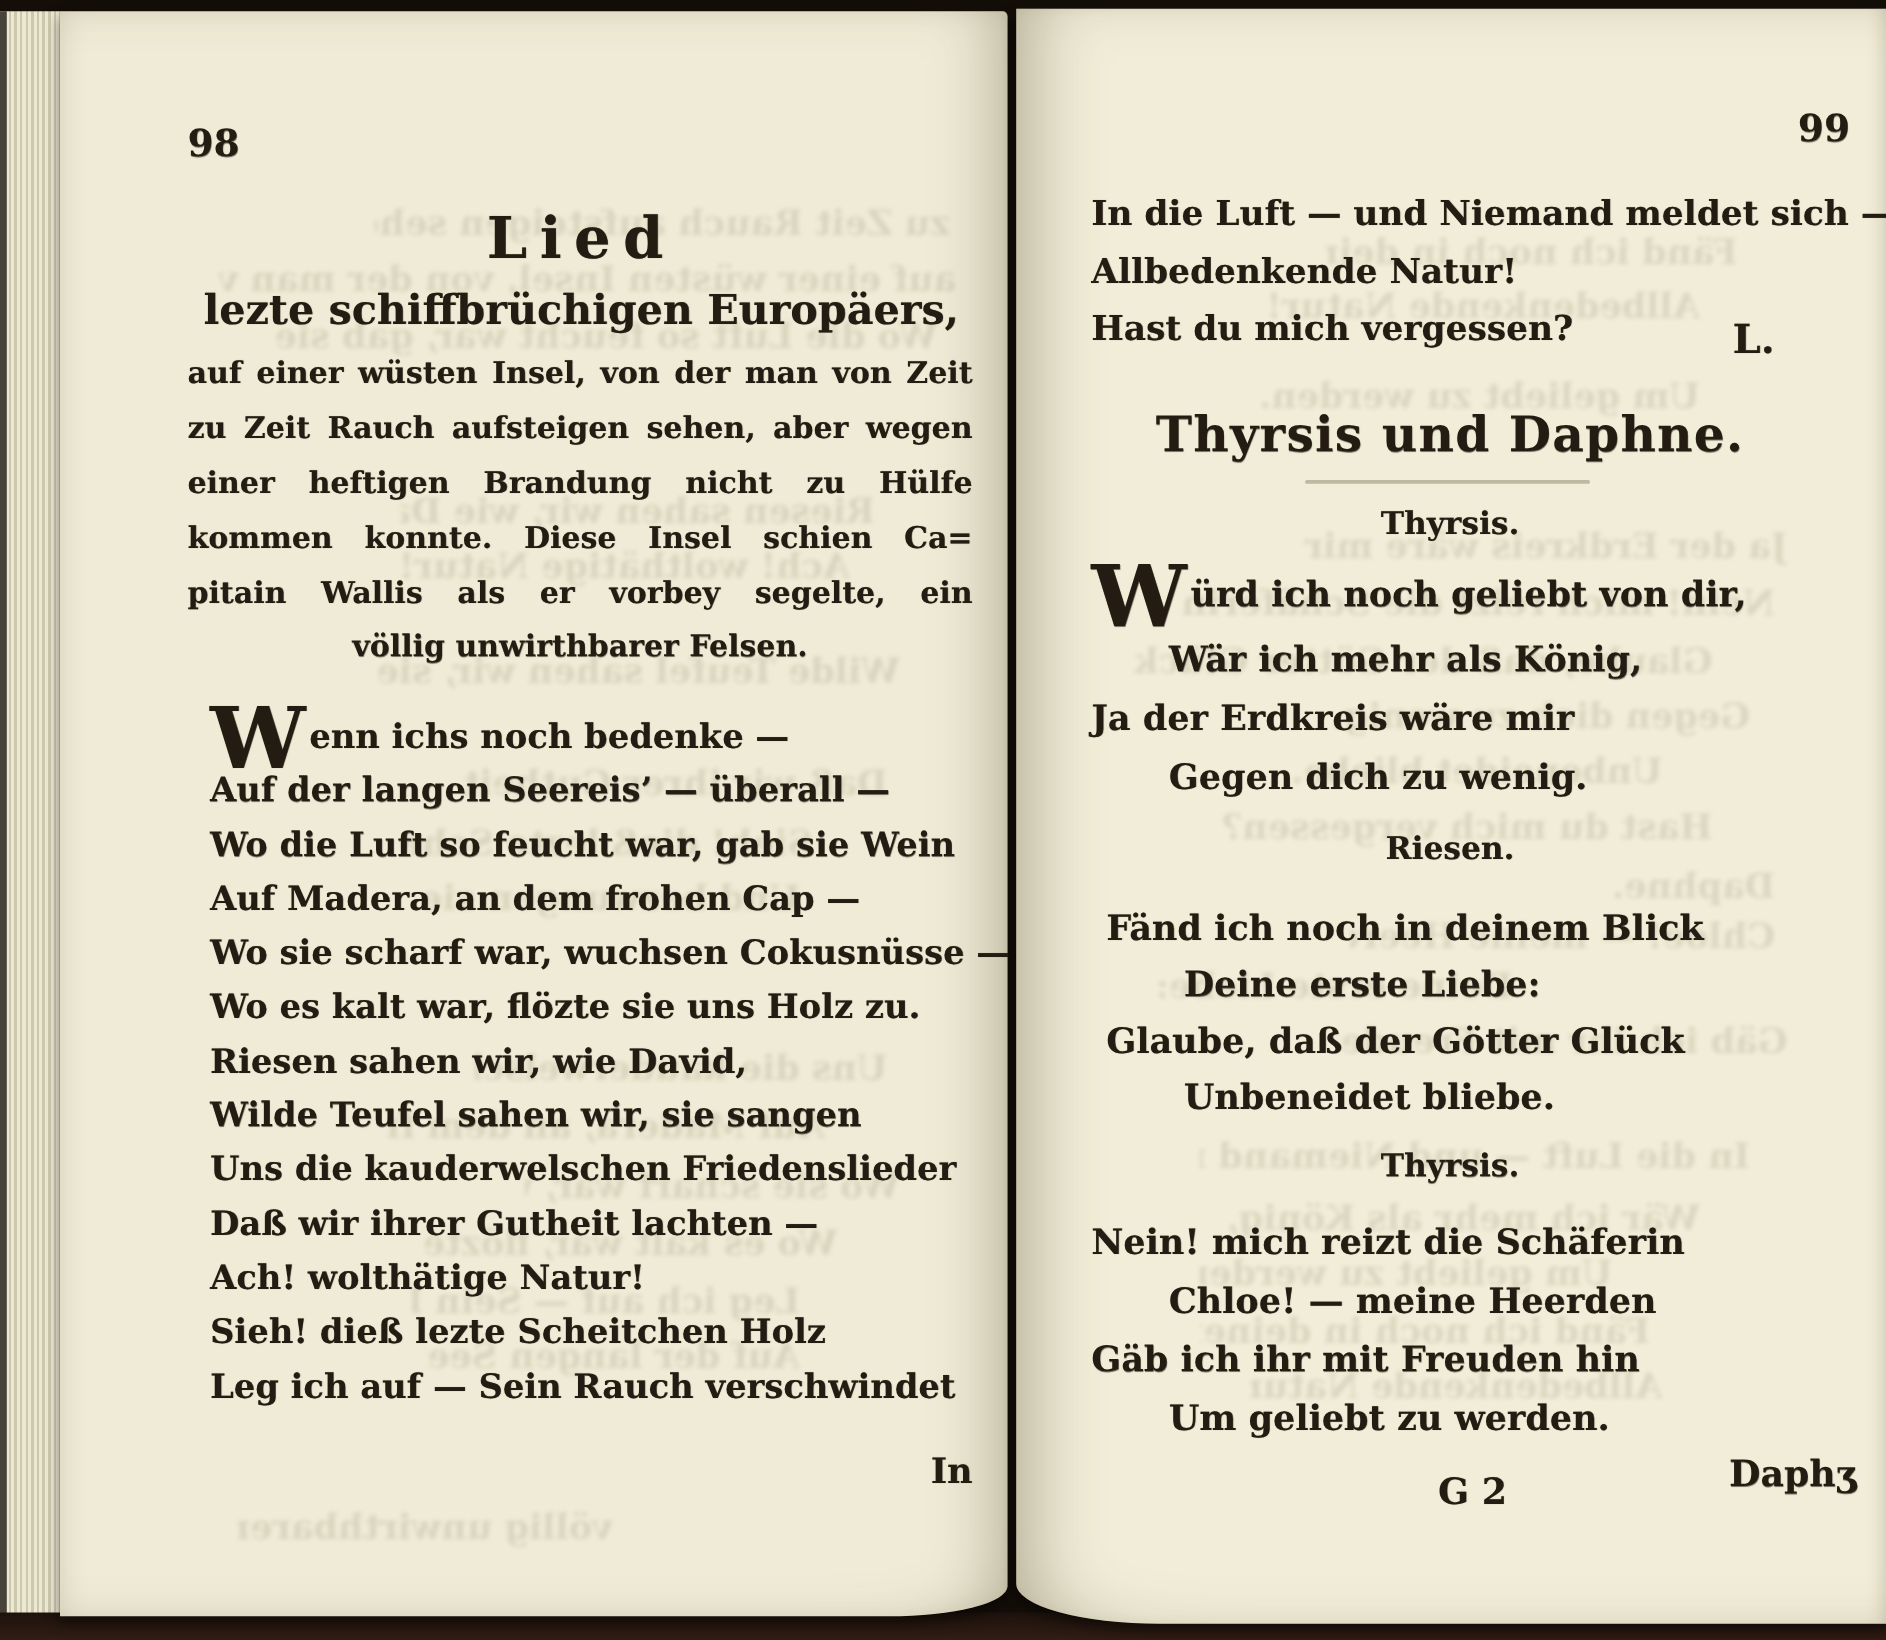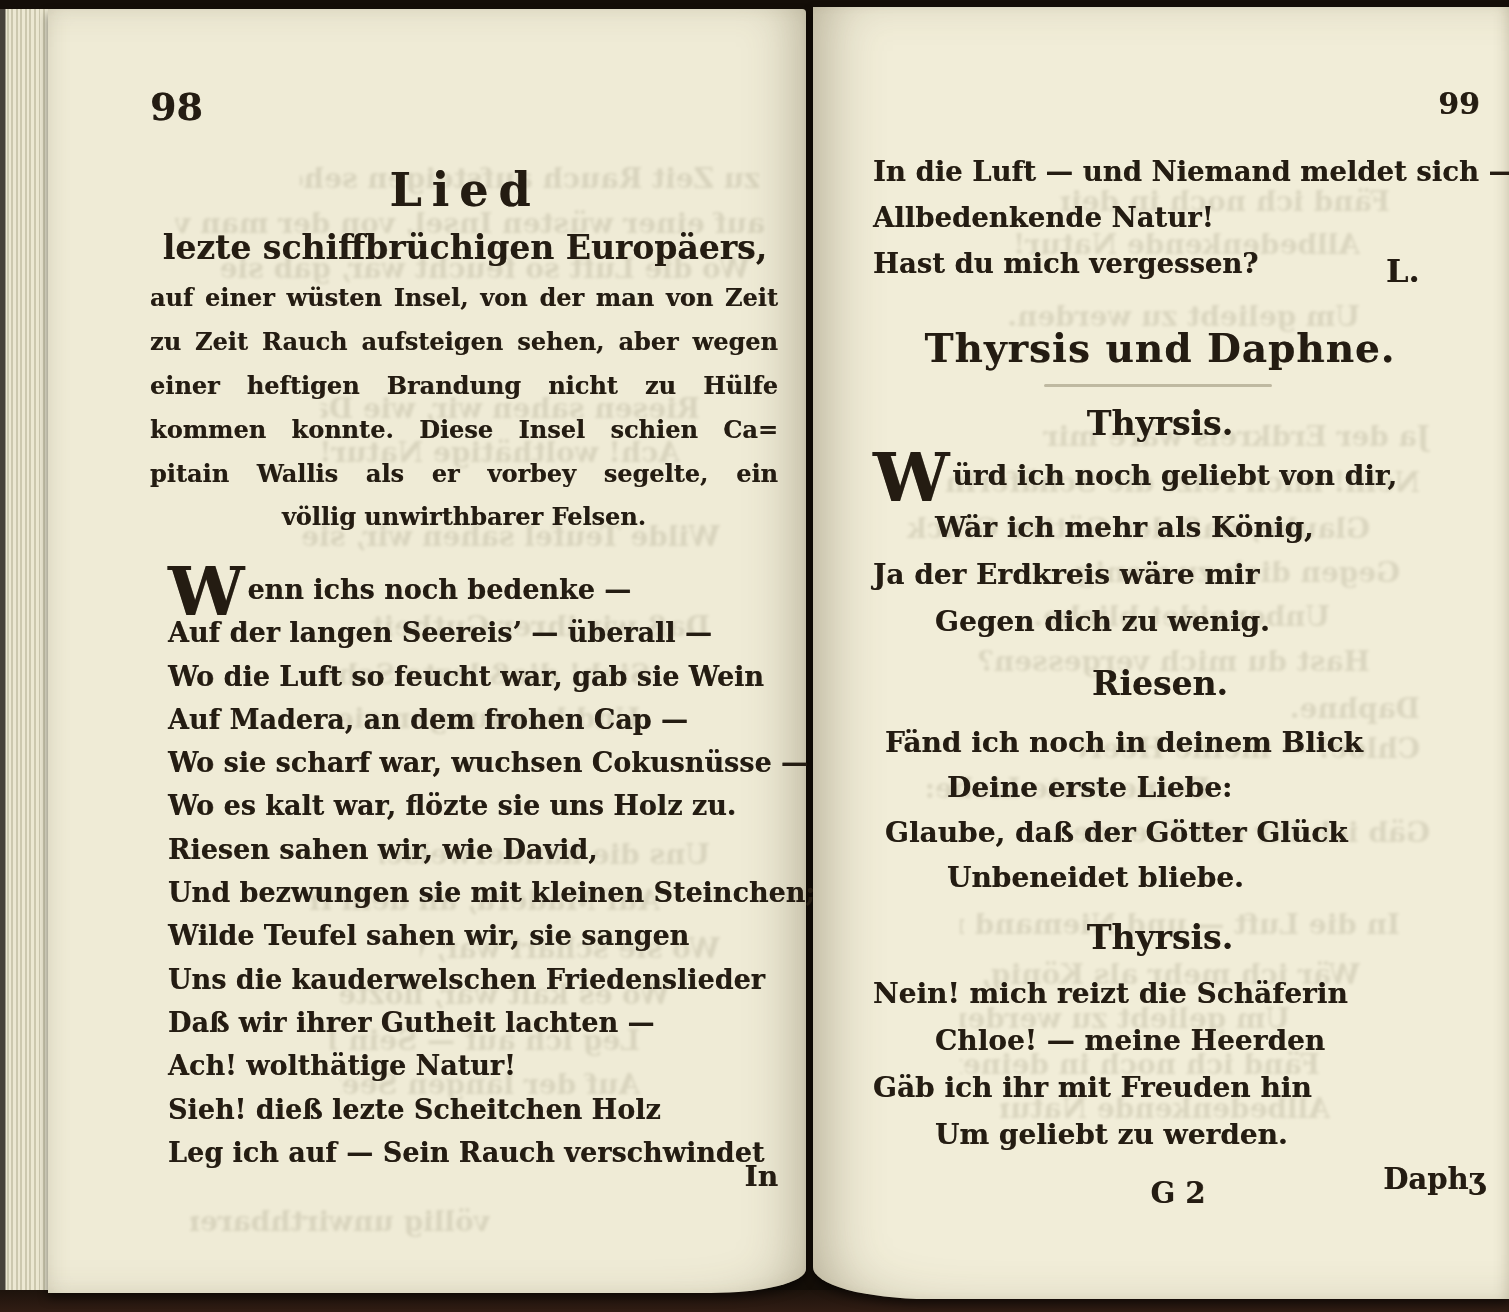--- a/index.html
+++ b/index.html
@@ -25,21 +25,21 @@
        text-shadow:0.3px 0.3px 0.6px rgba(36,28,18,.6);}
   .center{text-align:center;}
   .right{text-align:right;}
   .jline{position:absolute;left:150px;width:628px;font-size:24px;text-align:justify;text-align-last:justify;}
   .jcenter{text-align:center;text-align-last:center;}
   #poem-left{left:168px;top:568px;width:612px;}
   #poem-left .pl{height:43.3px;line-height:43.3px;font-size:27px;white-space:nowrap;}
   .dropcap{font-size:68px;line-height:0;vertical-align:-16px;margin-right:3px;font-weight:700;}
   .opening{left:873px;top:148px;width:600px;}
   .opening .pl{height:46px;line-height:46px;font-size:27.5px;white-space:nowrap;}
-  .speaker{left:870px;width:580px;text-align:center;font-size:33px;}
+  .speaker{left:870px;width:580px;text-align:center;font-size:25px;}
   .stanza{width:600px;}
   .stanza .pl{height:47px;line-height:47px;font-size:28px;white-space:nowrap;}
   .stanza .pl:nth-child(even){padding-left:62px;}
   #stanza-1{left:873px;top:448px;}
   #stanza-1 .pl:first-child{height:56px;line-height:56px;}
   #stanza-2{left:873px;top:720px;}
   #stanza-2 .pl{height:45px;line-height:45px;margin-left:12px;}
   #stanza-3{left:873px;top:970px;}
   #title-rule{left:1044px;top:384px;width:228px;height:3px;background:rgba(110,100,70,.38);
     border-radius:2px;filter:blur(.6px);z-index:2;}
@@ -88,41 +88,40 @@
   <div class="ghost" style="left:1180px;top:692px;width:240px;">Daphne.</div>
   <div class="ghost" style="left:1080px;top:732px;width:340px;">Chloe! — meine Heerden</div>
   <div class="ghost" style="left:910px;top:772px;width:300px;">Deine erste Liebe:</div>
   <div class="ghost" style="left:1070px;top:816px;width:360px;">Gäb ich ihr mit Freuden hin</div>
   <div class="ghost" style="left:960px;top:908px;width:440px;">In die Luft — und Niemand meldet sich — —</div>
   <div class="ghost" style="left:900px;top:958px;width:460px;">Wär ich mehr als König,</div>
   <div class="ghost" style="left:960px;top:1002px;width:330px;">Um geliebt zu werden.</div>
   <div class="ghost" style="left:960px;top:1048px;width:360px;">Fänd ich noch in deinem Blick</div>
   <div class="ghost" style="left:1000px;top:1092px;width:330px;">Allbedenkende Natur!</div>
 
-  <div class="txt" style="left:150px;top:84px;font-size:38px;">98</div>
+  <div class="txt" style="left:150px;top:98px;font-size:30px;">98</div>
 
   <div class="txt center" style="left:155px;top:163px;width:620px;font-size:46px;letter-spacing:10px;">Lied</div>
   <div class="txt center" style="left:155px;top:228px;width:620px;font-size:33px;">lezte schiffbrüchigen Europäers,</div>
 
   <div class="txt jline" style="top:283px;">auf einer wüsten Insel, von der man von Zeit</div>
   <div class="txt jline" style="top:327px;">zu Zeit Rauch aufsteigen sehen, aber wegen</div>
   <div class="txt jline" style="top:371px;">einer heftigen Brandung nicht zu Hülfe</div>
   <div class="txt jline" style="top:415px;">kommen konnte. Diese Insel schien Ca=</div>
   <div class="txt jline" style="top:459px;">pitain Wallis als er vorbey segelte, ein</div>
   <div class="txt jline jcenter" style="top:502px;">völlig unwirthbarer Felsen.</div>
 
   <div id="poem-left" class="txt">
     <div class="pl"><span class="dropcap">W</span><span>enn ichs noch bedenke —</span></div>
     <div class="pl">Auf der langen Seereis’ — überall —</div>
     <div class="pl">Wo die Luft so feucht war, gab sie Wein</div>
     <div class="pl">Auf Madera, an dem frohen Cap —</div>
     <div class="pl">Wo sie scharf war, wuchsen Cokusnüsse —</div>
     <div class="pl">Wo es kalt war, flözte sie uns Holz zu.</div>
     <div class="pl">Riesen sahen wir, wie David,</div>
-    <div class="pl">Und bezwungen sie mit kleinen Steinchen;</div>
     <div class="pl">Wilde Teufel sahen wir, sie sangen</div>
     <div class="pl">Uns die kauderwelschen Friedenslieder</div>
     <div class="pl">Daß wir ihrer Gutheit lachten —</div>
     <div class="pl">Ach! wolthätige Natur!</div>
     <div class="pl">Sieh! dieß lezte Scheitchen Holz</div>
     <div class="pl">Leg ich auf — Sein Rauch verschwindet</div>
   </div>
 
   <div class="txt right" style="left:682px;top:1160px;width:96px;font-size:28px;">In</div>
 

